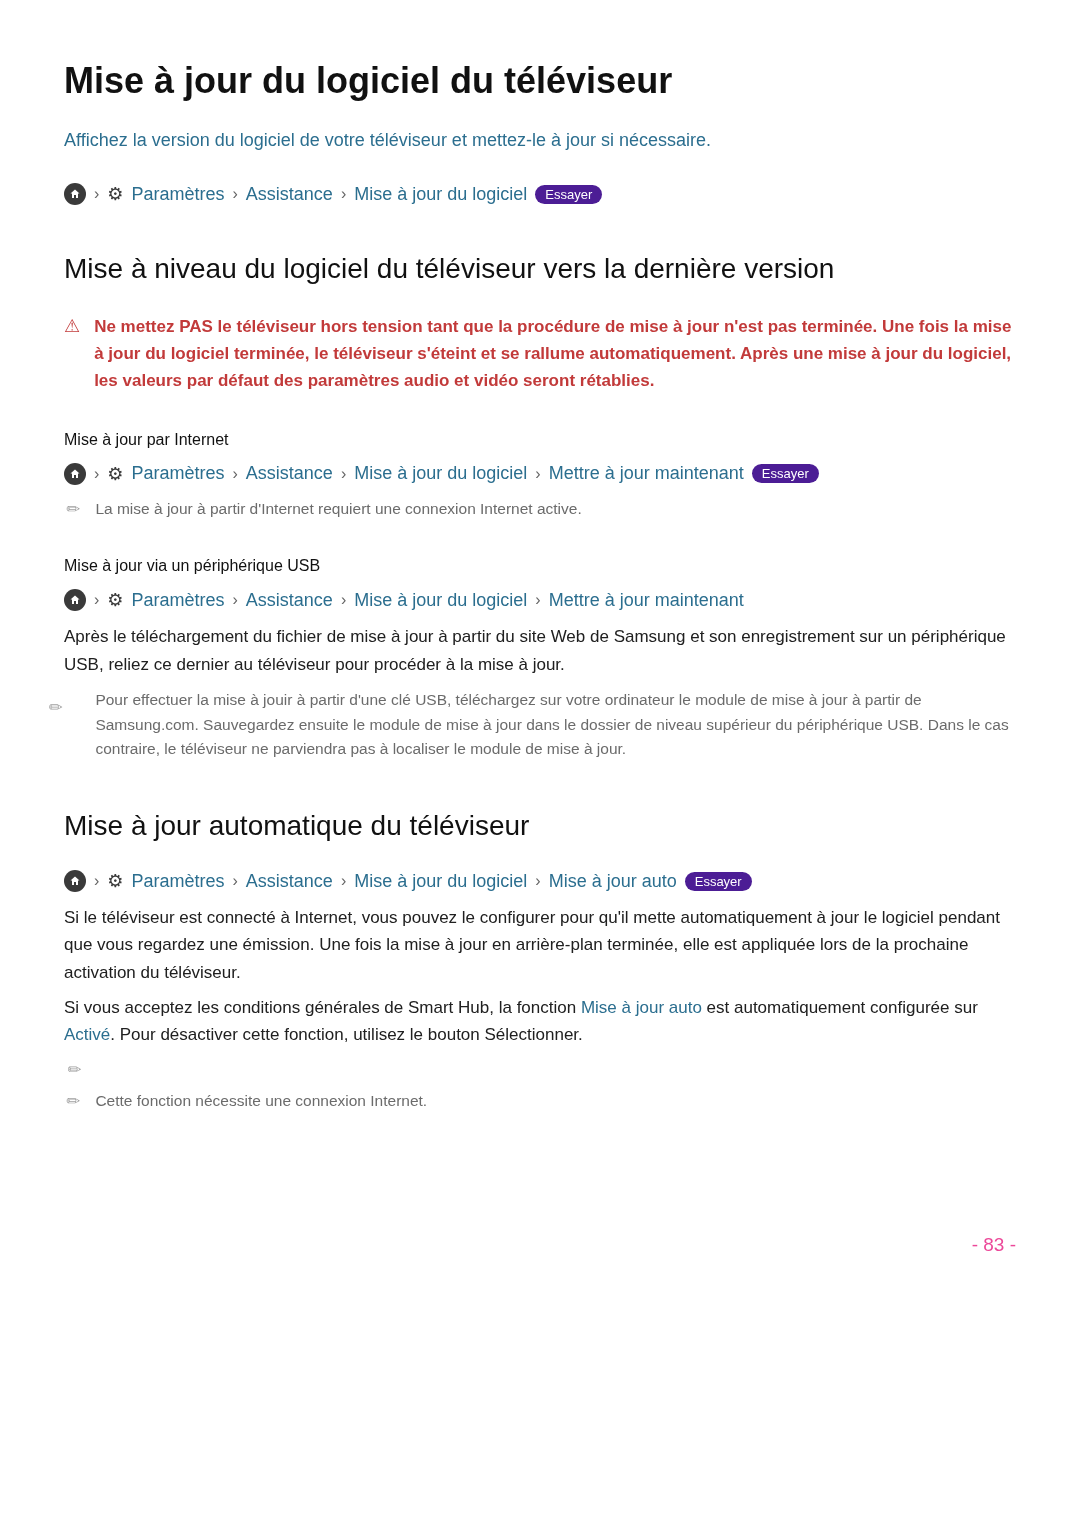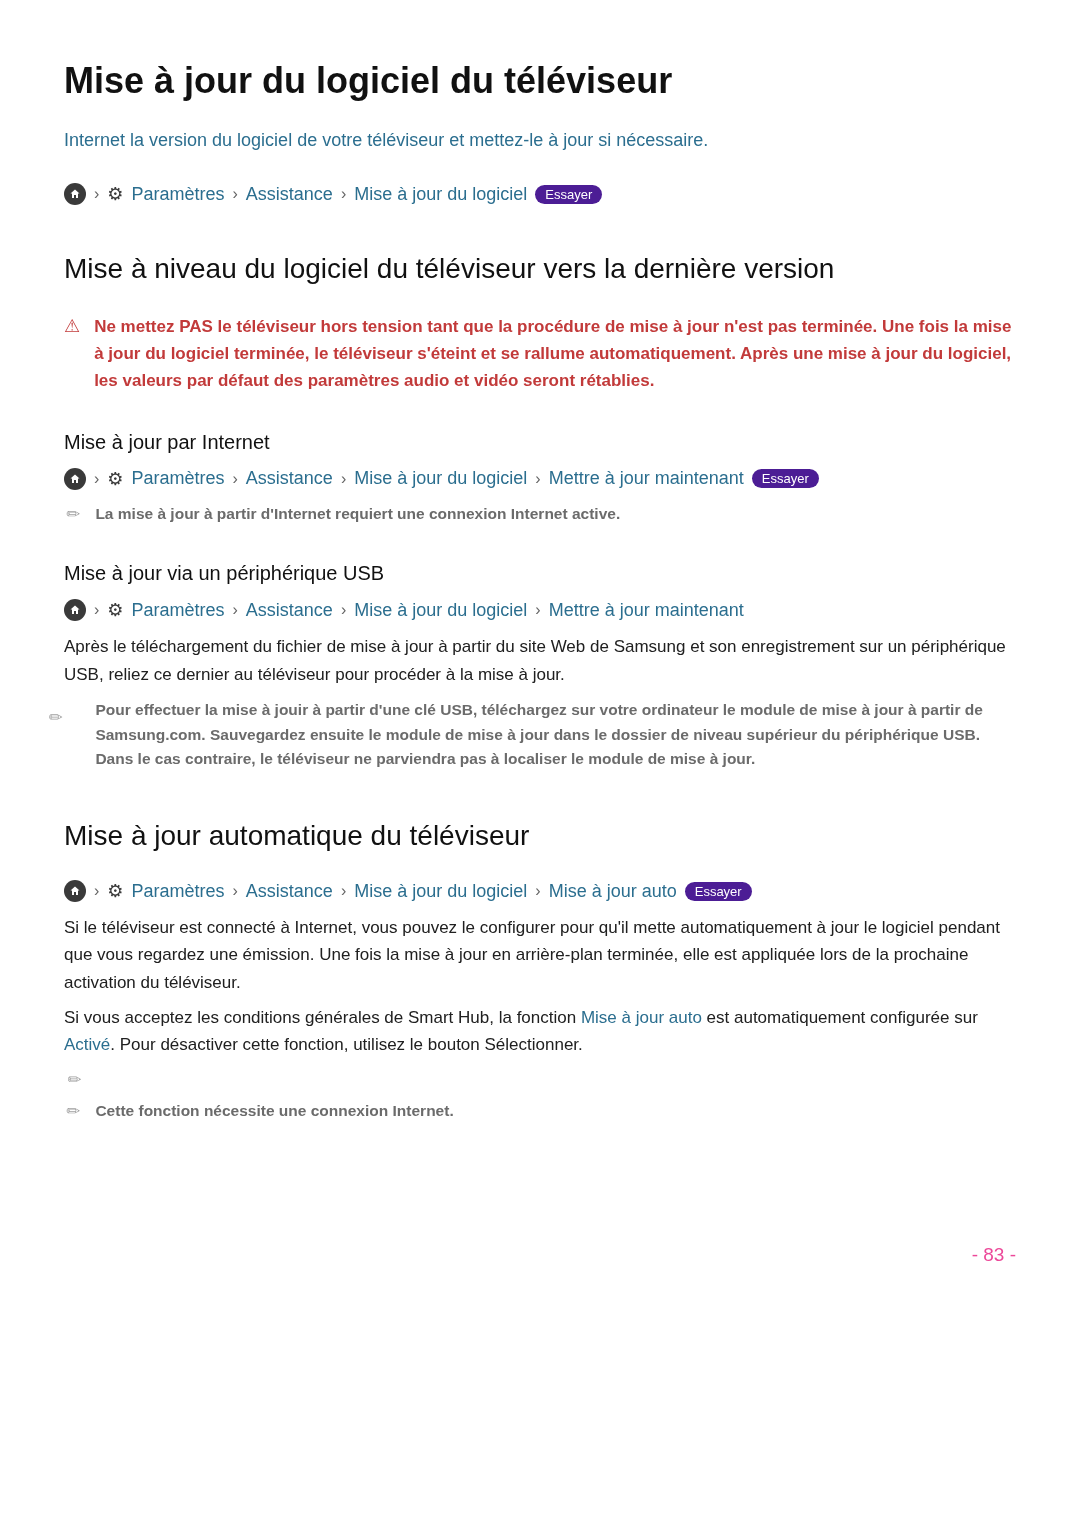--- a/index.html
+++ b/index.html
@@ -15,39 +15,39 @@
     display: inline-flex; align-items: center; justify-content: center;
     color: #fff; font-size: 12px;
   }
   .gear-icon { color: #3a3a3a; font-size: 18px; }
   .try-badge {
     display: inline-block; background: #4c1d95; color: #fff;
     font-size: 13px; padding: 2px 10px; border-radius: 10px;
     vertical-align: middle;
   }
   h2 { font-size: 28px; font-weight: 500; margin: 48px 0 28px 0; color: #111; }
-  h3 { font-size: 20px; font-weight: 500; margin: 36px 0 14px 0; color: #111; }
+  h3 { font-size: 16px; font-weight: 500; margin: 36px 0 14px 0; color: #111; }
   .warning-block { display: flex; gap: 14px; margin: 12px 0 10px 0; }
   .warn-icon { color: #c23a3a; font-size: 18px; margin-top: 2px; flex: 0 0 auto; }
   .warn-text { color: #c23a3a; font-size: 17px; line-height: 1.6; font-weight: 600; }
   .note-block { display: flex; gap: 14px; margin: 10px 0; padding-left: 4px; }
   .note-icon { color: #a0a0a0; font-size: 16px; margin-top: 2px; flex: 0 0 auto; transform: rotate(-45deg); }
-  .note-text { color: #6b6b6b; font-size: 15.5px; line-height: 1.6; font-weight: bold; }
+  .note-text { color: #6b6b6b; font-size: 15.5px; line-height: 1.6; }
   p.body { font-size: 17px; line-height: 1.6; color: #202020; margin: 8px 0; }
   .inline-link { color: #2b6e8f; }
   .page-num { text-align: right; font-size: 19px; color: #ec4899; margin-top: 120px; }
 </style>
 </head>
 <body>
 
 <div class="page">
 
   <h1>Mise à jour du logiciel du téléviseur</h1>
 
-  <p class="intro">Internet la version du logiciel de votre téléviseur et mettez-le à jour si nécessaire.</p>
+  <p class="intro">Affichez la version du logiciel de votre téléviseur et mettez-le à jour si nécessaire.</p>
 
   <div class="breadcrumb">
     <span class="home-icon">
       <svg width="12" height="12" viewBox="0 0 24 24" fill="white">
           <path d="M12 3l9 8h-3v9h-4v-6h-4v6H6v-9H3z"></path>
         </svg>
     </span>
     <span class="chev">›</span>
     <span class="gear-icon">⚙</span>
     <span class="link">Paramètres</span>

